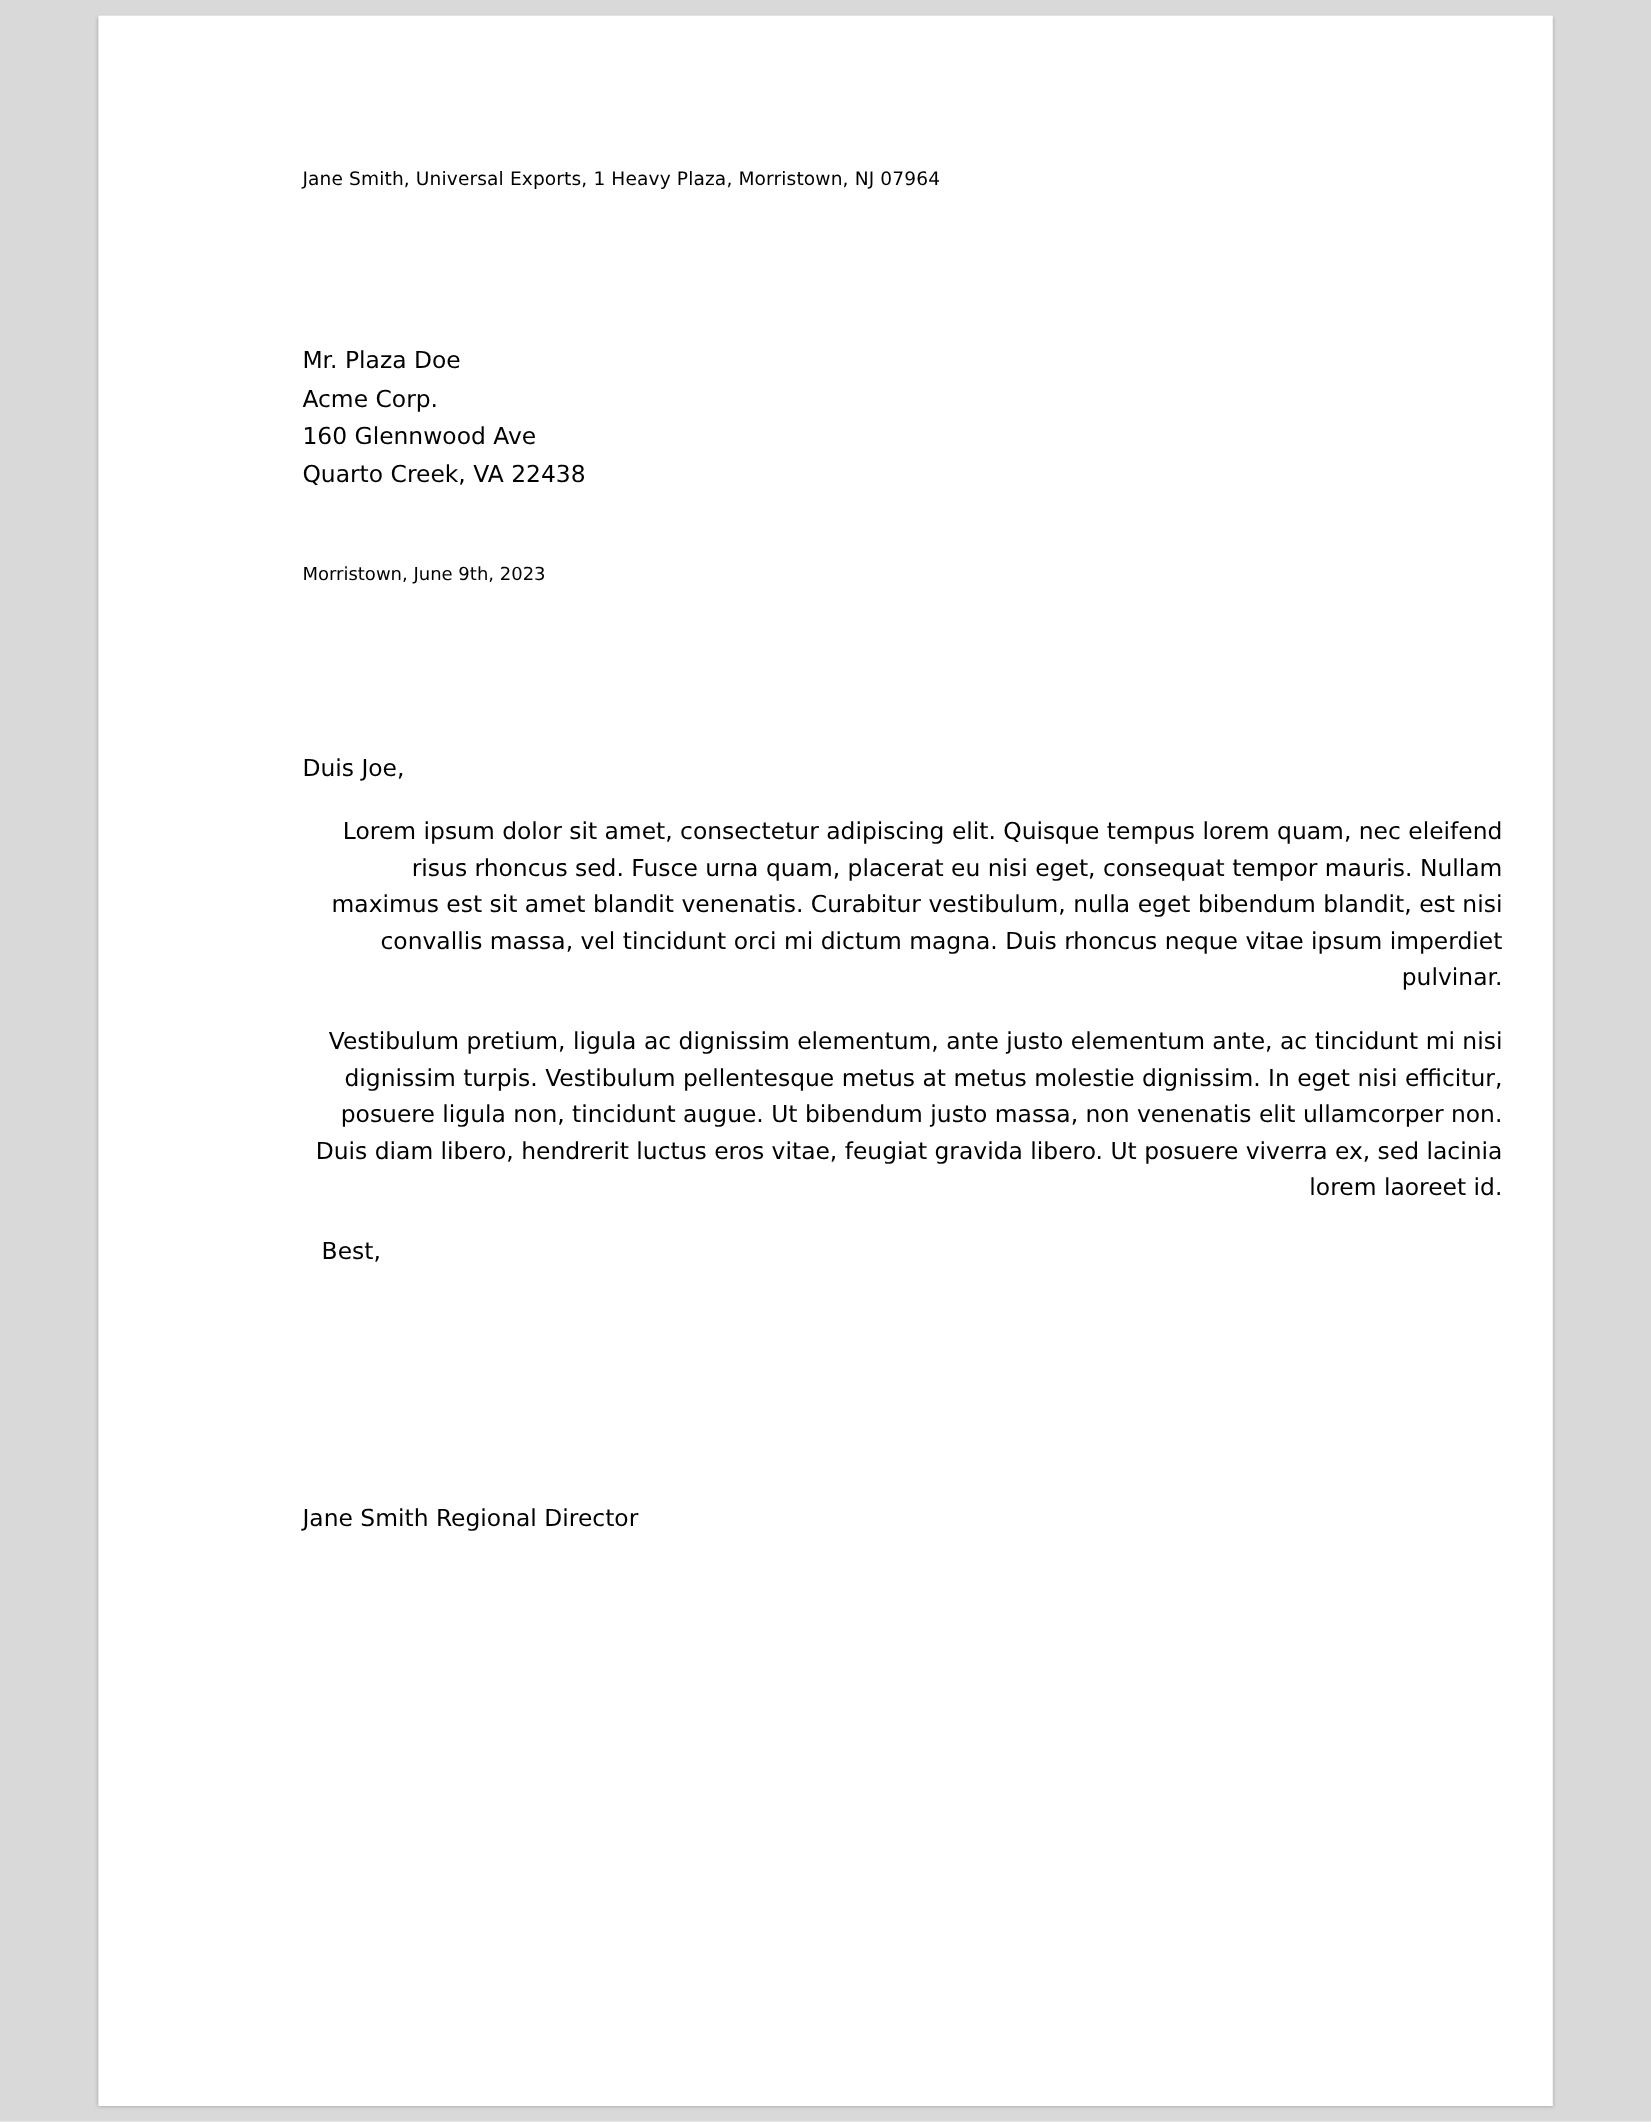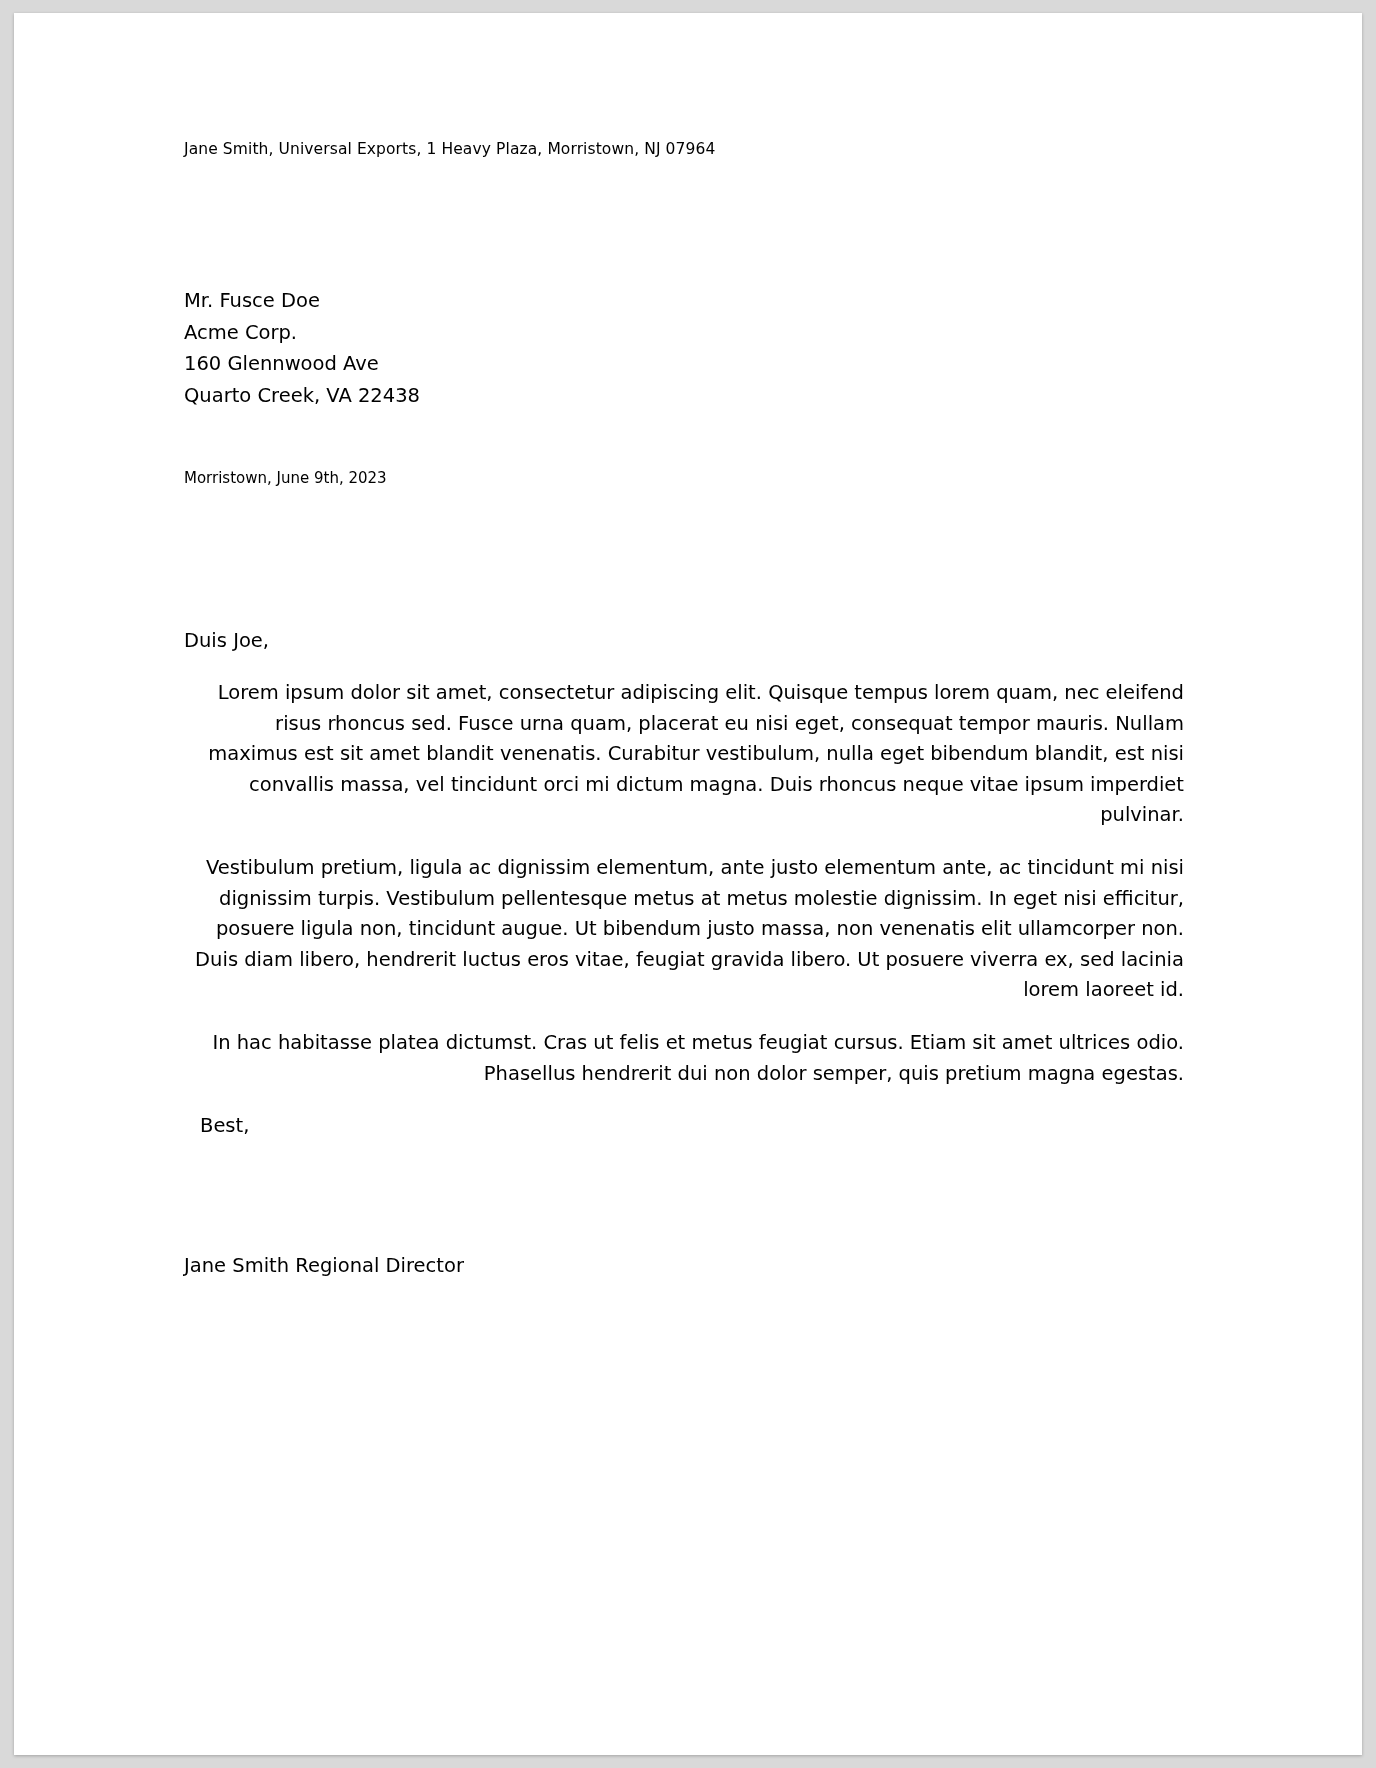--- a/index.html
+++ b/index.html
@@ -11,21 +11,21 @@
     height: 1768px;
     background: #d9d9d9;
     font-family: "DejaVu Sans", sans-serif;
     display: flex;
     align-items: flex-start;
     justify-content: center;
     overflow: hidden;
   }
   .page {
     position: relative;
-    width: 1348px;
+    width: 1212px;
     height: 1742px;
     margin-top: 13px;
     background: #ffffff;
     box-shadow: 0 1px 3px rgba(0,0,0,0.25);
     box-sizing: border-box;
   }
   .letter {
     position: absolute;
     left: 170px;
     top: 0;
@@ -100,32 +100,31 @@
 </style>
 </head>
 <body>
 
 <div class="page">
   <div class="letter">
 
     <div class="sender-line">Jane Smith, Universal Exports, 1 Heavy Plaza, Morristown, NJ 07964</div>
 
     <div class="recipient">
-      <div>Mr. Fusce Doe</div>
+      <div>Mr. Plaza Doe</div>
       <div>Acme Corp.</div>
       <div>160 Glennwood Ave</div>
       <div>Quarto Creek, VA 22438</div>
     </div>
 
     <div class="dateline">Morristown, June 9th, 2023</div>
 
     <div class="body-block">
       <p class="salutation">Duis Joe,</p>
       <p class="para">Lorem ipsum dolor sit amet, consectetur adipiscing elit. Quisque tempus lorem quam, nec eleifend risus rhoncus sed. Fusce urna quam, placerat eu nisi eget, consequat tempor mauris. Nullam maximus est sit amet blandit venenatis. Curabitur vestibulum, nulla eget bibendum blandit, est nisi convallis massa, vel tincidunt orci mi dictum magna. Duis rhoncus neque vitae ipsum imperdiet pulvinar.</p>
       <p class="para">Vestibulum pretium, ligula ac dignissim elementum, ante justo elementum ante, ac tincidunt mi nisi dignissim turpis. Vestibulum pellentesque metus at metus molestie dignissim. In eget nisi efficitur, posuere ligula non, tincidunt augue. Ut bibendum justo massa, non venenatis elit ullamcorper non. Duis diam libero, hendrerit luctus eros vitae, feugiat gravida libero. Ut posuere viverra ex, sed lacinia lorem laoreet id.</p>
-      <p class="para">In hac habitasse platea dictumst. Cras ut felis et metus feugiat cursus. Etiam sit amet ultrices odio. Phasellus hendrerit dui non dolor semper, quis pretium magna egestas.</p>
       <p class="closing">Best,</p>
     </div>
 
     <div class="signature">Jane Smith Regional Director</div>
 
   </div>
 </div>
 
 </body></html>

